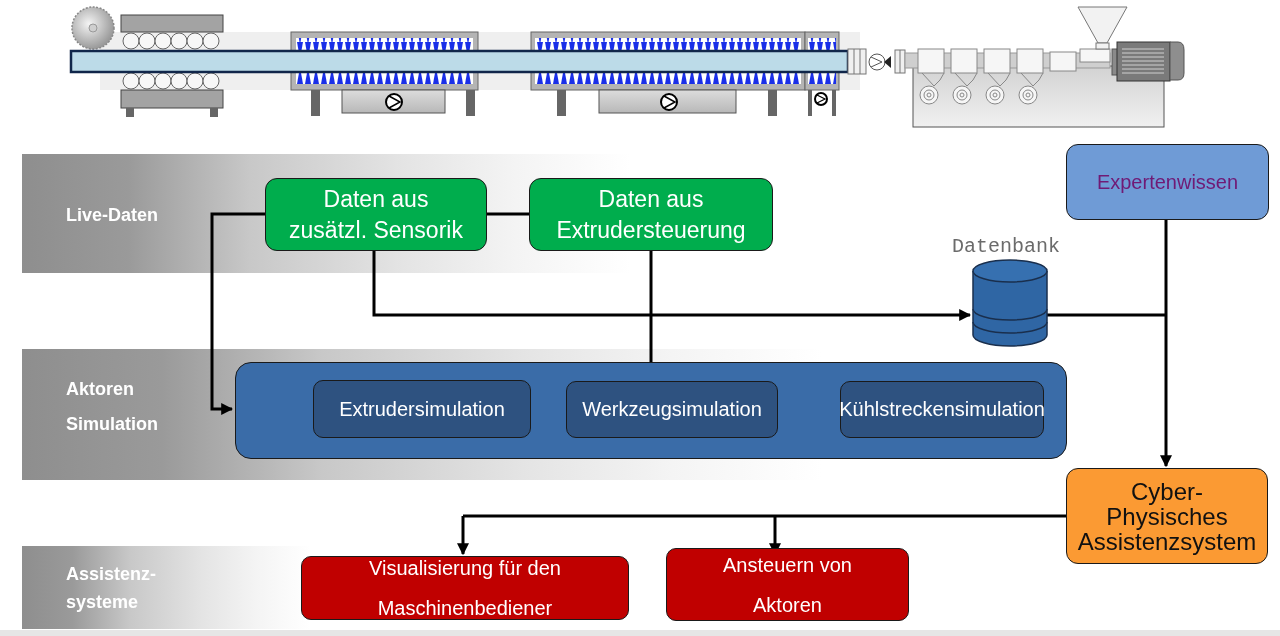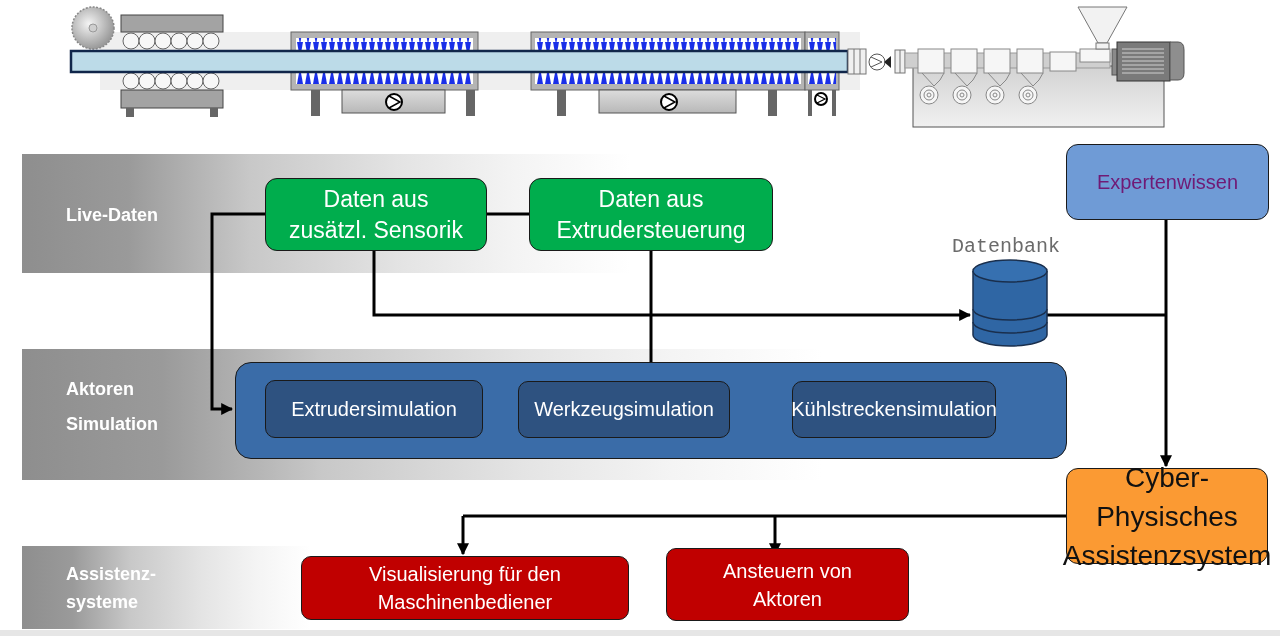--- a/index.html
+++ b/index.html
@@ -2,24 +2,24 @@
 <html><head>
 <meta charset="utf-8">
 <style>
   html, body { margin:0; padding:0; background:#ffffff; }
   body { width:1280px; height:636px; position:relative; overflow:hidden; font-family:"Liberation Sans", sans-serif; }
   .band { position:absolute; left:22px; background:linear-gradient(to right, #8e8e8e 0%, #9a9a9a 14%, #c8c8c8 30%, #e4e4e4 50%, #f4f4f4 65%, rgba(255,255,255,0) 80%); }
   .band-label { position:absolute; color:#ffffff; font-weight:bold; font-size:18px; line-height:35px; font-family:"Liberation Sans", sans-serif; }
   .box { position:absolute; box-sizing:border-box; border:1px solid #1a1a1a; border-radius:12px; display:flex; align-items:center; justify-content:center; text-align:center; white-space:pre-line; }
   .green { background:#00ad4d; color:#ffffff; font-size:23px; line-height:31px; }
   .sim-outer { background:#3a6ca8; border-radius:16px; }
-  .sim { background:#2e5280; color:#ffffff; font-size:20px; border-radius:10px; }
+  .sim { background:#2e5280; color:#ffffff; font-size:20px; border-radius:10px;margin-left:48px; }
   .expert { background:#6f9bd6; color:#701a75; font-size:20px; }
-  .orange { background:#fb9a33; color:#111; font-size:28px; line-height:39px; }
-  .red { background:#c00000; color:#ffffff; font-size:20px; line-height:28px; border-radius:10px; }
+  .orange { background:#fb9a33; color:#111; font-size:24px; line-height:25px; }
+  .red { background:#c00000; color:#ffffff; font-size:20px; line-height:40px; border-radius:10px; }
   .db-label { position:absolute; color:#6b6b6b; font-size:20px; }
   svg { position:absolute; left:0; top:0; }
   .bottom-strip { position:absolute; left:0; top:630px; width:1280px; height:6px; background:#e6e6e6; }
 </style>
 </head>
 <body>
 
 <svg width="1280" height="140" viewBox="0 0 1280 140">
   <defs>
     <linearGradient id="gBase" x1="0" y1="0" x2="0" y2="1">

